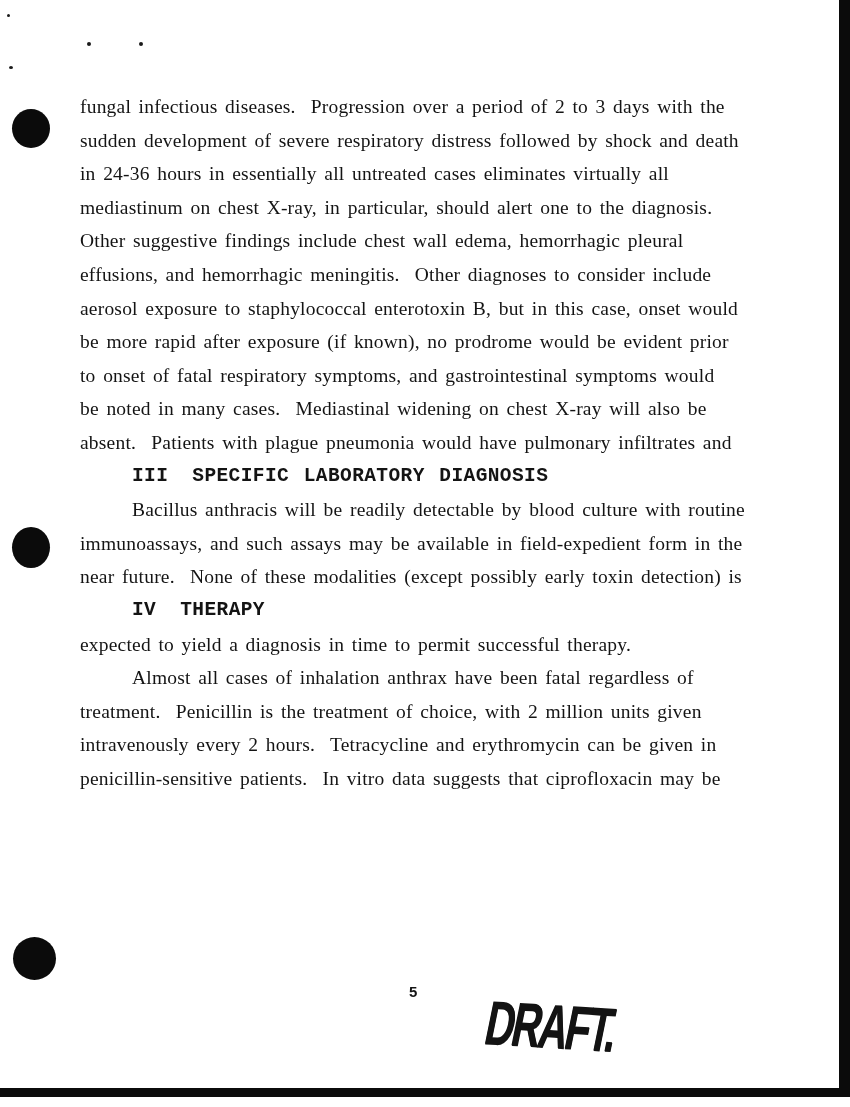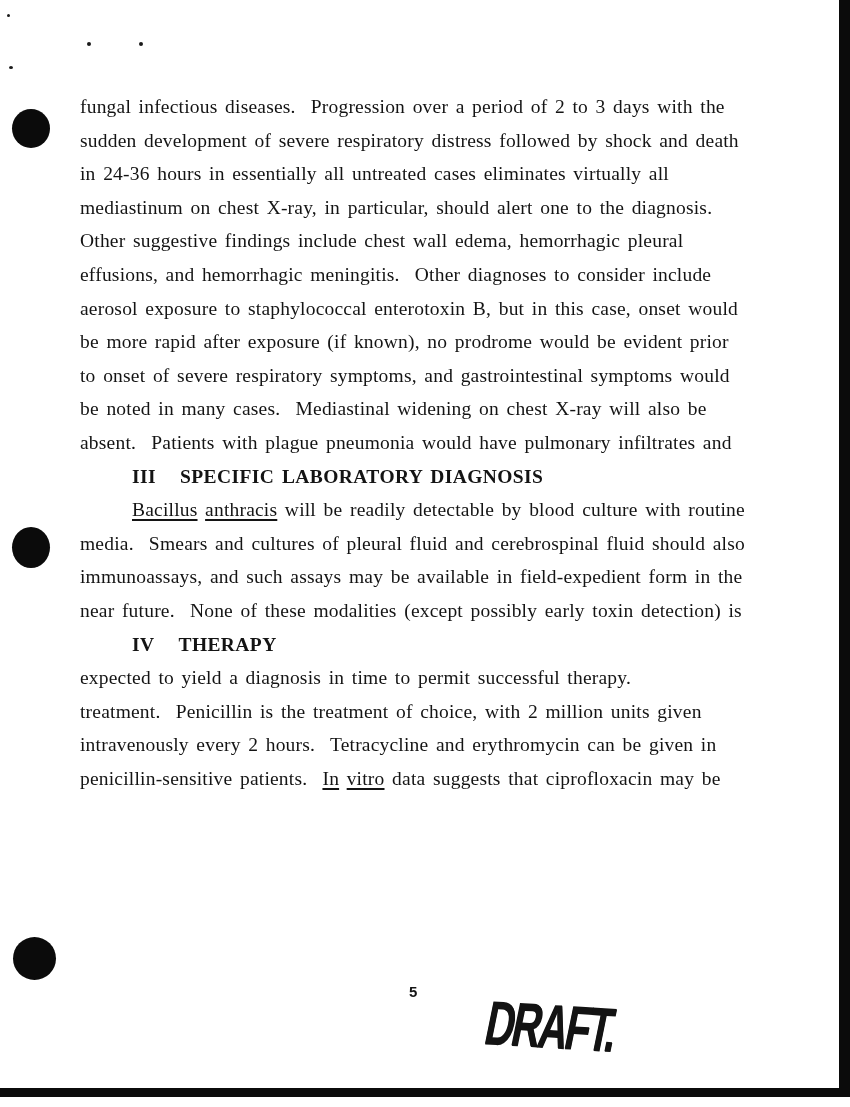--- a/index.html
+++ b/index.html
@@ -23,23 +23,23 @@
   .speck-3 { left:7px;   top:14px; width:3px; height:3px; }
   .speck-4 { left:9px;   top:66px; width:4px; height:3px; }
   
   .content {
     position:absolute; left:80px; top:90px; width:696px;
     font-size:19.5px; line-height:33.6px;
     letter-spacing:0.2px; word-spacing:2.5px;
   }
   .line { white-space:pre; height:33.6px; }
   .indent { padding-left:52px; }
-  .heading { font-weight:bold; padding-left:52px; letter-spacing:0.4px; }
+  .heading { font-weight:bold; padding-left:52px; letter-spacing:0.4px;font-family:Liberation Mono, monospace; }
   .heading .hnum { display:inline-block; margin-right:24px; }
-  .u { text-decoration:underline; text-underline-offset:3px; text-decoration-thickness:1.5px; }
+  .u { text-underline-offset:3px; text-decoration-thickness:1.5px; }
   
   .pagenum {
     position:absolute; left:409px; top:983px;
     font-family:"Liberation Sans", sans-serif;
     font-weight:bold; font-size:15px; color:#141414;
   }
   .stamp {
     position:absolute; left:494px; top:986px;
     font-family:"Liberation Sans", sans-serif;
     font-weight:900; font-size:47px; color:#131313;
@@ -65,30 +65,30 @@
 
   <div class="content" id="doc-lines">
       <div class="line"><span>fungal infectious diseases.  Progression over a period of 2 to 3 days with the</span></div>
       <div class="line"><span>sudden development of severe respiratory distress followed by shock and death</span></div>
       <div class="line"><span>in 24-36 hours in essentially all untreated cases eliminates virtually all</span></div>
       <div class="line"><span>mediastinum on chest X-ray, in particular, should alert one to the diagnosis.</span></div>
       <div class="line"><span>Other suggestive findings include chest wall edema, hemorrhagic pleural</span></div>
       <div class="line"><span>effusions, and hemorrhagic meningitis.  Other diagnoses to consider include</span></div>
       <div class="line"><span>aerosol exposure to staphylococcal enterotoxin B, but in this case, onset would</span></div>
       <div class="line"><span>be more rapid after exposure (if known), no prodrome would be evident prior</span></div>
-      <div class="line"><span>to onset of severe respiratory symptoms, and gastrointestinal symptoms would</span></div>
+      <div class="line"><span>to onset of fatal respiratory symptoms, and gastrointestinal symptoms would</span></div>
       <div class="line"><span>be noted in many cases.  Mediastinal widening on chest X-ray will also be</span></div>
       <div class="line"><span>absent.  Patients with plague pneumonia would have pulmonary infiltrates and</span></div>
       <div class="line heading"><span class="hnum">III</span><span>SPECIFIC LABORATORY DIAGNOSIS</span></div>
       <div class="line indent"><span class="u">Bacillus</span><span> </span><span class="u">anthracis</span><span> will be readily detectable by blood culture with routine</span></div>
-      <div class="line"><span>media.  Smears and cultures of pleural fluid and cerebrospinal fluid should also</span></div>
       <div class="line"><span>immunoassays, and such assays may be available in field-expedient form in the</span></div>
       <div class="line"><span>near future.  None of these modalities (except possibly early toxin detection) is</span></div>
       <div class="line heading"><span class="hnum">IV</span><span>THERAPY</span></div>
       <div class="line"><span>expected to yield a diagnosis in time to permit successful therapy.</span></div>
+      <div class="line indent"><span>Almost all cases of inhalation anthrax have been fatal regardless of</span></div>
       <div class="line"><span>treatment.  Penicillin is the treatment of choice, with 2 million units given</span></div>
       <div class="line"><span>intravenously every 2 hours.  Tetracycline and erythromycin can be given in</span></div>
       <div class="line"><span>penicillin-sensitive patients.  </span><span class="u">In</span><span> </span><span class="u">vitro</span><span> data suggests that ciprofloxacin may be</span></div>
     </div>
 
   <div class="pagenum">5</div>
   <div class="stamp">DRAFT.</div>
 
   <div class="edge-right"></div>
   <div class="edge-bottom"></div>

